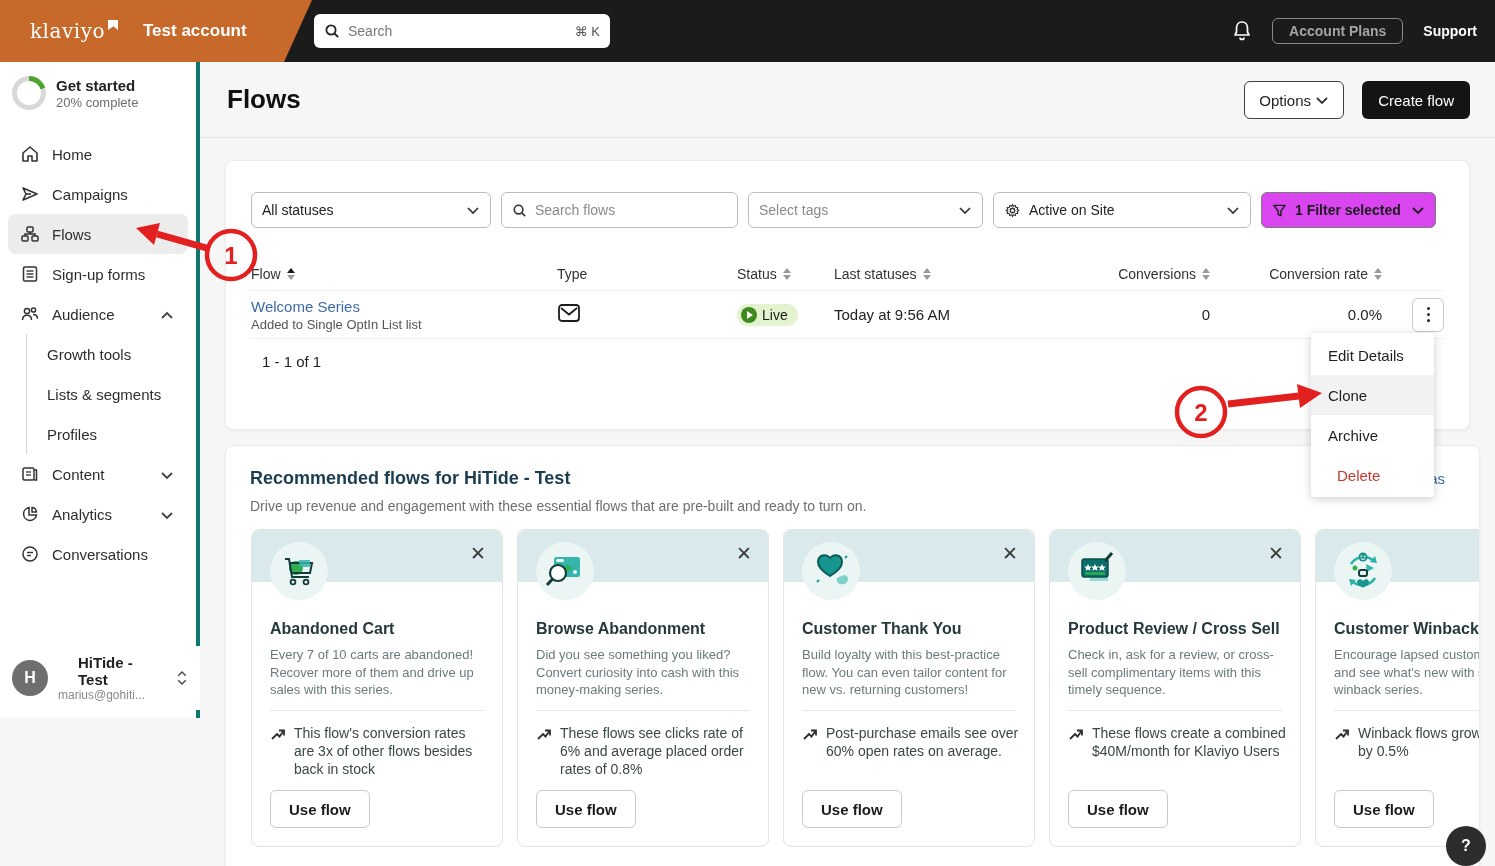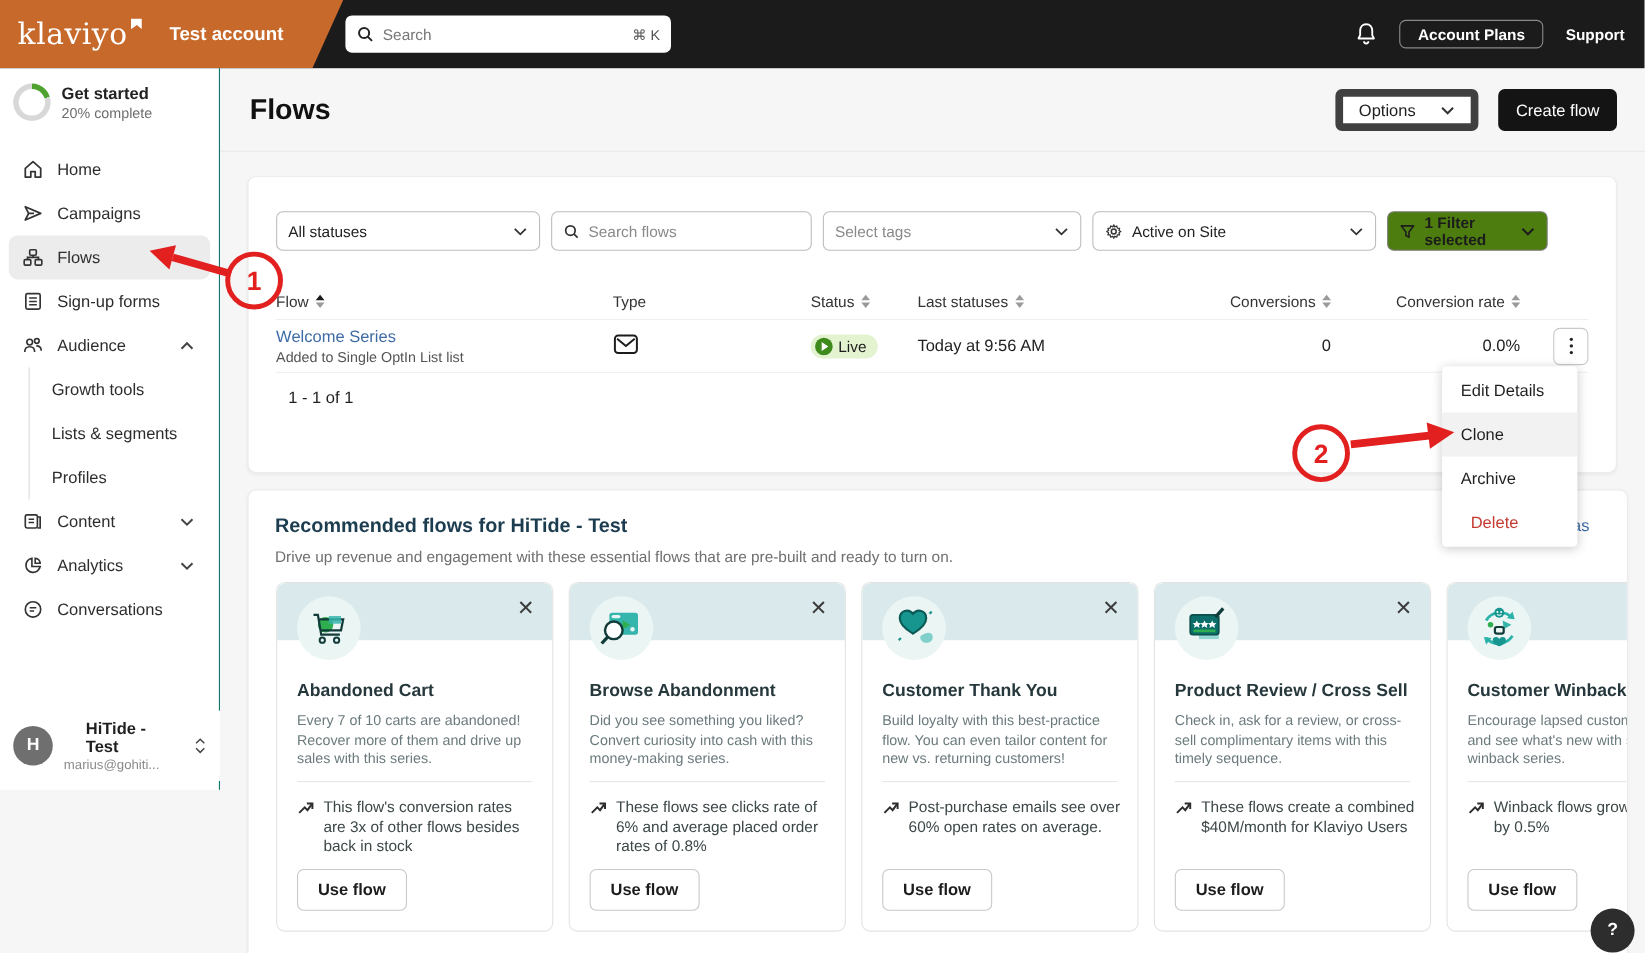--- a/index.html
+++ b/index.html
@@ -1,33 +1,33 @@
 <!DOCTYPE html>
 <html><head>
 <meta charset="utf-8">
 <style>
   * { margin:0; padding:0; box-sizing:border-box; }
   html,body { width:1495px; height:866px; overflow:hidden; font-family:"Liberation Sans", sans-serif; background:#f6f6f6; }
 
   
   .topbar { position:absolute; left:0; top:0; width:1495px; height:62px; background:#1b1b1b; z-index:30; display:flex; align-items:center; }
   .topbar-left { position:absolute; left:0; top:0; height:62px; width:312px; background:#c6692b; clip-path:polygon(0 0,312px 0,284px 62px,0 62px); display:flex; align-items:center; }
-  .logo { font-family:"DejaVu Serif", serif; color:#fff; font-size:27px; margin-left:16px; letter-spacing:.5px; position:relative; }
+  .logo { font-family:"DejaVu Serif", serif; color:#fff; font-size:20px; margin-left:30px; letter-spacing:.5px; position:relative; }
   .logo-flag { position:absolute; right:-13px; top:1px; width:10px; height:10px; background:#fff; clip-path:polygon(0 0,100% 0,100% 100%,55% 62%,0 100%); }
   .account-label { color:#fff; font-weight:bold; font-size:17px; margin-left:38px; }
   .top-search { position:absolute; left:314px; top:14px; width:296px; height:34px; background:#fff; border-radius:6px; display:flex; align-items:center; padding:0 10px; }
   .top-search input { border:none; outline:none; flex:1; font-size:14px; color:#333; margin-left:8px; font-family:inherit; }
   .top-search input::placeholder { color:#777; }
   .shortcut { color:#555; font-size:13px; }
   .topbar-right { position:absolute; right:18px; top:0; height:62px; display:flex; align-items:center; gap:20px; }
-  .btn-account-plans { border:1px solid #8a8a8a; border-radius:6px; color:#ffffff; font-weight:bold; font-size:14px; padding:4px 16px; background:transparent; cursor:pointer; font-family:inherit; }
+  .btn-account-plans { border:1px solid #8a8a8a; border-radius:6px; color:#a3a3a3; font-weight:bold; font-size:14px; padding:4px 16px; background:transparent; cursor:pointer; font-family:inherit; }
   .support-label { color:#fff; font-weight:bold; font-size:14px; }
 
   
-  .sidebar { position:absolute; left:0; top:62px; width:200px; height:656px; background:#fff; border-right:1px solid #0f766e; z-index:5; }
+  .sidebar { position:absolute; left:0; top:62px; width:200px; height:656px; background:#fff; border-right:4px solid #0f766e; z-index:5; }
   .get-started { display:flex; align-items:center; gap:10px; padding:14px 12px 10px 12px; }
   .progress-ring { width:34px; height:34px; border-radius:50%; background:conic-gradient(#4ea22f 0 20%, #d8d8d8 20% 100%); position:relative; flex:none; }
   .progress-ring::after { content:""; position:absolute; inset:5px; background:#fff; border-radius:50%; }
   .gs-title { font-size:15px; font-weight:bold; color:#222; }
   .gs-sub { font-size:13px; color:#6d6d6d; margin-top:1px; }
   .nav { margin-top:14px; }
   .nav-item { display:flex; align-items:center; gap:12px; height:40px; padding:0 12px; margin:0 8px; border-radius:8px; font-size:15px; color:#2d2d2d; cursor:pointer; position:relative; }
   .nav-item.active { background:#ececec; }
   .nav-item .chev { position:absolute; right:14px; }
   .subnav { border-left:1px solid #d9d9d9; margin-left:26px; }
@@ -35,35 +35,35 @@
   .nav-icon { width:20px; height:20px; flex:none; display:flex; align-items:center; justify-content:center; }
   .account-switcher { position:absolute; left:0; bottom:8px; width:200px; display:flex; align-items:center; gap:10px; padding:8px 12px; cursor:pointer; background:#fff; }
   .avatar { width:36px; height:36px; border-radius:50%; background:#6f6f6f; color:#fff; font-weight:bold; font-size:16px; display:flex; align-items:center; justify-content:center; flex:none; }
   .acct-name { font-size:15px; font-weight:bold; color:#1f1f1f;margin-left:20px; }
   .acct-email { font-size:12px; color:#8a8a8a; width:108px; white-space:nowrap; overflow:hidden; }
 
   
   .main { position:absolute; left:200px; top:62px; width:1295px; height:804px; background:#f6f6f6; }
   .page-header { position:absolute; left:0; top:0; width:100%; height:76px; border-bottom:1px solid #e8e8e8; }
   .page-title { position:absolute; left:27px; top:22px; font-size:26px; font-weight:bold; color:#111; }
-  .btn-options { position:absolute; right:151px; top:19px; height:38px; background:#fff; border:7px solid #404040; border-radius:6px; font-size:15px; color:#1f1f1f; padding:0 14px; display:flex; align-items:center; gap:22px; cursor:pointer; font-family:inherit; }
+  .btn-options { position:absolute; right:151px; top:19px; height:38px; background:#fff; border:1px solid #404040; border-radius:6px; font-size:15px; color:#1f1f1f; padding:0 14px; display:flex; align-items:center; gap:4px; cursor:pointer; font-family:inherit; }
   .btn-create { position:absolute; right:25px; top:19px; height:38px; background:#141414; color:#fff; border:none; border-radius:6px; font-size:15px; padding:0 16px; cursor:pointer; font-family:inherit; }
 
   .card { background:#fff; border:1px solid #ececec; border-radius:8px; box-shadow:0 1px 3px rgba(0,0,0,.05); }
   .table-card { position:absolute; left:25px; top:98px; width:1245px; height:270px; }
   .filters { position:absolute; left:25px; top:31px; right:25px; display:flex; gap:10px; }
   .filter-box { height:36px; border:1px solid #bdbdbd; border-radius:6px; background:#fff; display:flex; align-items:center; padding:0 10px; gap:8px; font-size:14px; color:#222; }
   .f-search { width:237px; }
   .f-search input { border:none; outline:none; flex:1; font-size:14px; color:#333; font-family:inherit; }
   .f-search input::placeholder { color:#8a8a8a; }
   .f-status { width:240px; justify-content:space-between; }
   .f-tags { width:235px; justify-content:space-between; color:#8a8a8a; }
   .f-active { width:258px; }
   .f-active .lbl { flex:1; }
-  .f-filter { width:146px; background:#4d7c0f; border:1px solid #7d7d7d; color:#1c1c1c; font-weight:bold; cursor:pointer; }
+  .f-filter { width:175px; background:#d946ef; border:1px solid #7d7d7d; color:#1c1c1c; font-weight:bold; cursor:pointer; }
   .f-filter .lbl { flex:1; }
 
   .thead { position:absolute; left:25px; right:25px; top:96px; height:34px; display:flex; align-items:center; font-size:14px; color:#333; border-bottom:1px solid #efefef; }
   .trow { position:absolute; left:25px; right:25px; top:130px; height:48px; display:flex; align-items:center; border-bottom:1px solid #efefef; font-size:15px; color:#222; }
   .col-flow { flex:1; } .col-type { width:180px; } .col-status { width:97px; } .col-upd { width:231px; } .col-conv { width:145px; text-align:right; } .col-rate { width:172px; text-align:right; } .col-act { width:62px; display:flex; justify-content:flex-end; }
   .hcell { display:flex; align-items:center; gap:6px; }
   .col-conv.hcell,.col-rate.hcell { justify-content:flex-end; }
   .sort { display:inline-flex; flex-direction:column; gap:2px; }
   .sort i { width:0; height:0; border-left:4px solid transparent; border-right:4px solid transparent; display:block; }
   .sort .up { border-bottom:5px solid #9a9a9a; } .sort .dn { border-top:5px solid #9a9a9a; }

